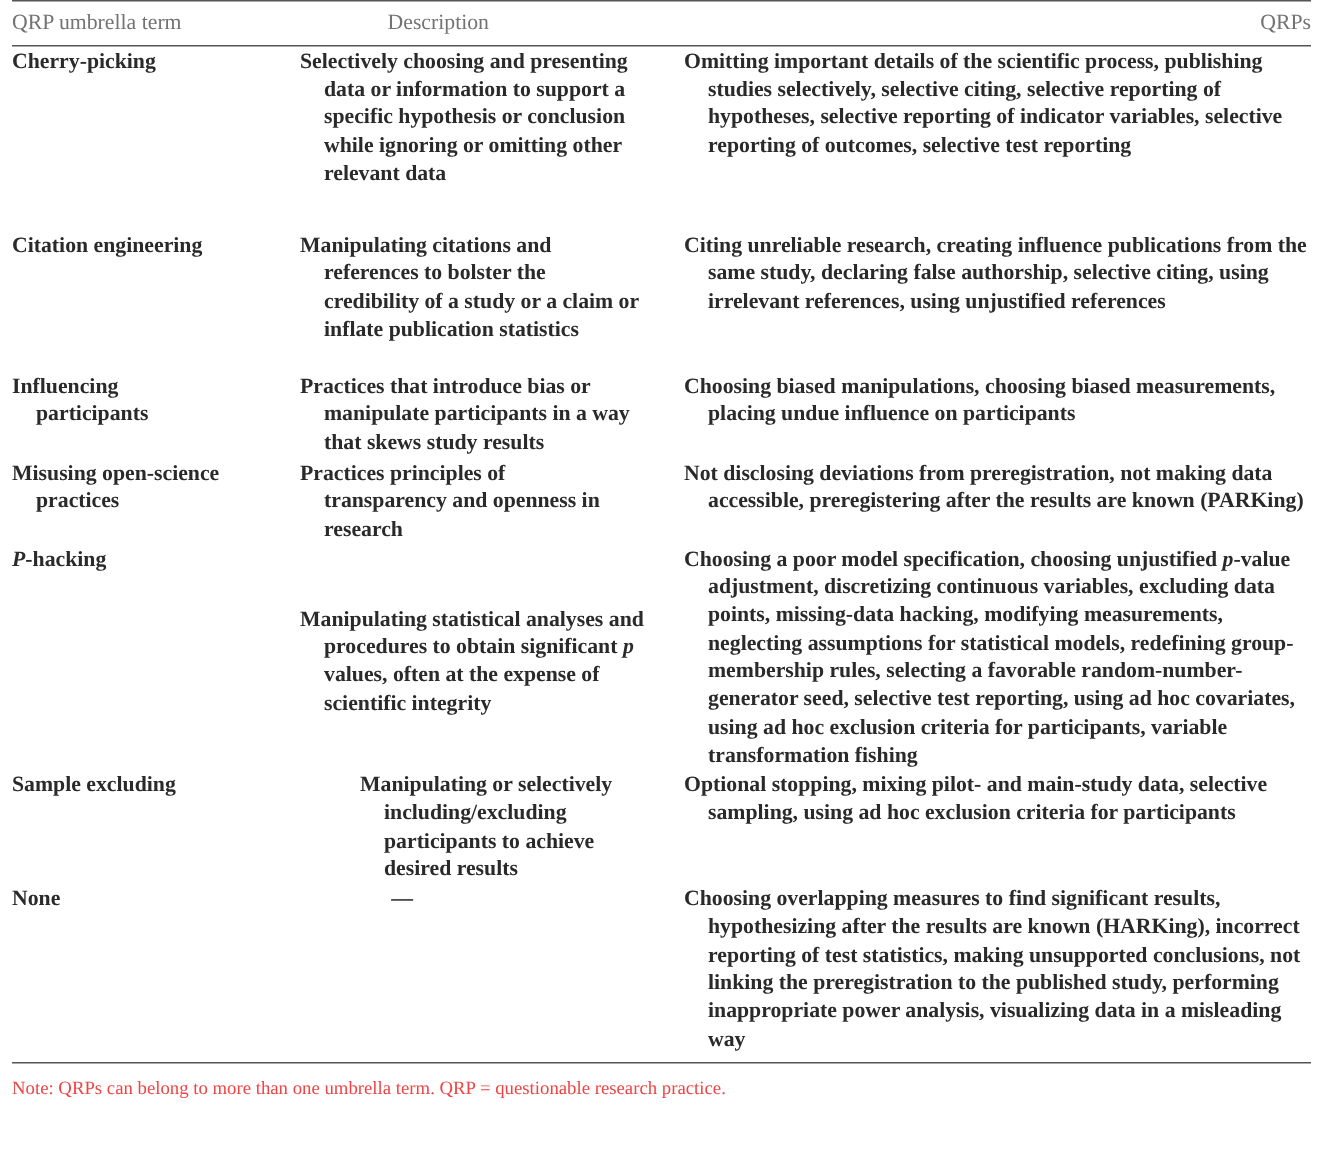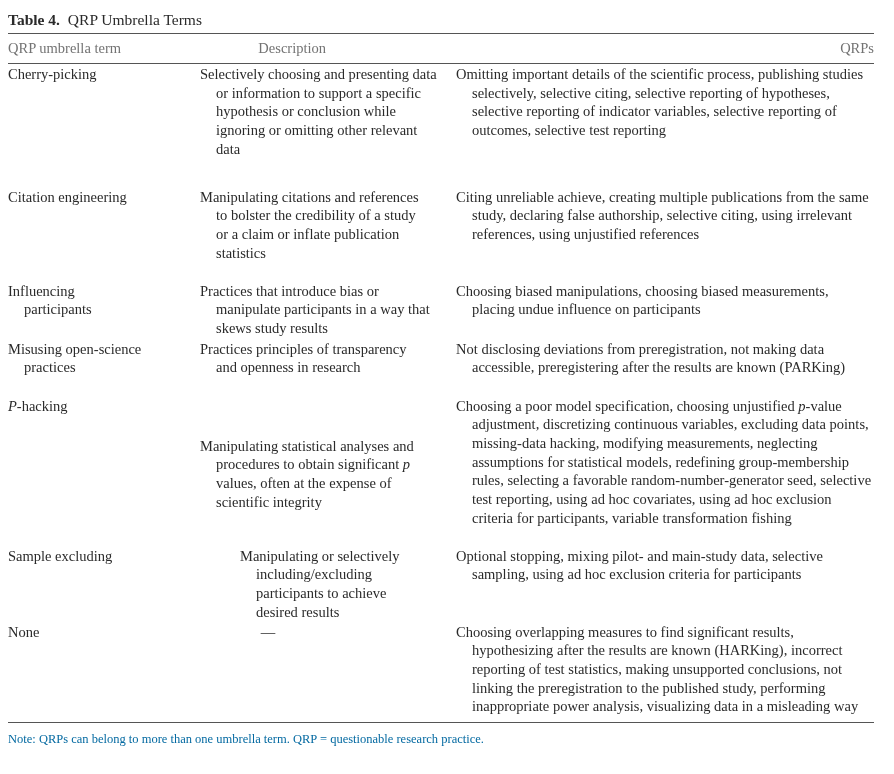--- a/index.html
+++ b/index.html
@@ -22,41 +22,37 @@
     border-top: 1.5px solid #555; border-bottom: 1.5px solid #555;
     padding: 0; color: #737373;
   }
   .table th.c1 { text-align: left; }
   .table th.c2, .table th.c3 { text-align: right; }
   .table td {
     vertical-align: top; font-size: 14.5px; line-height: 18.7px;
     font-family: "Liberation Serif", serif;
     padding: 0; color: #2a2a2a;
   }
-  .table tr.r td { padding-top: 1px; }
+  .table tr.r td { padding-top: 1px; font-weight: bold; }
   .cell { padding-left: 16px; text-indent: -16px; }
   .col1 { width: 192px; }
   .col2 { width: 256px; }
   .col3 { width: 418px; }
   .dash { text-align: center; text-indent: 0; padding-left: 0; padding-right: 120px; }
   .lastrow td { padding-bottom: 6px; border-bottom: 1.5px solid #555; }
   .note {
     font-family: "Liberation Serif", serif; font-size: 12.5px;
-    margin-top: 9px; color: #0369a1;
+    margin-top: 9px; color: #ef4444;
   }
   i { font-style: italic; }
 </style>
 </head>
 <body>
 
 <div class="wrap">
-  <div class="caption">
-    <b>Table 4.</b>
-    <span>QRP Umbrella Terms</span>
-  </div>
 
   <table class="table">
     <colgroup>
       <col class="col1">
         <col class="col2">
         <col class="col3">
     </colgroup>
     <thead>
       <tr>
         <th class="c1">QRP umbrella term</th>
@@ -77,21 +73,21 @@
           </td>
       </tr>
       <tr class="r" style="height:94px;">
         <td>
             <div class="cell" style="padding-right:20px;">Citation engineering</div>
           </td>
         <td>
             <div class="cell" style="padding-right:30px;">Manipulating citations and references to bolster the credibility of a study or a claim or inflate publication statistics</div>
           </td>
         <td>
-            <div class="cell">Citing unreliable achieve, creating multiple publications from the same study, declaring false authorship, selective citing, using irrelevant references, using unjustified references</div>
+            <div class="cell">Citing unreliable research, creating influence publications from the same study, declaring false authorship, selective citing, using irrelevant references, using unjustified references</div>
           </td>
       </tr>
       <tr class="r" style="height:58px;margin-top:36px;">
         <td>
             <div class="cell" style="padding-right:80px;">Influencing participants</div>
           </td>
         <td>
             <div class="cell" style="padding-right:16px;">Practices that introduce bias or manipulate participants in a way that skews study results</div>
           </td>
         <td>

